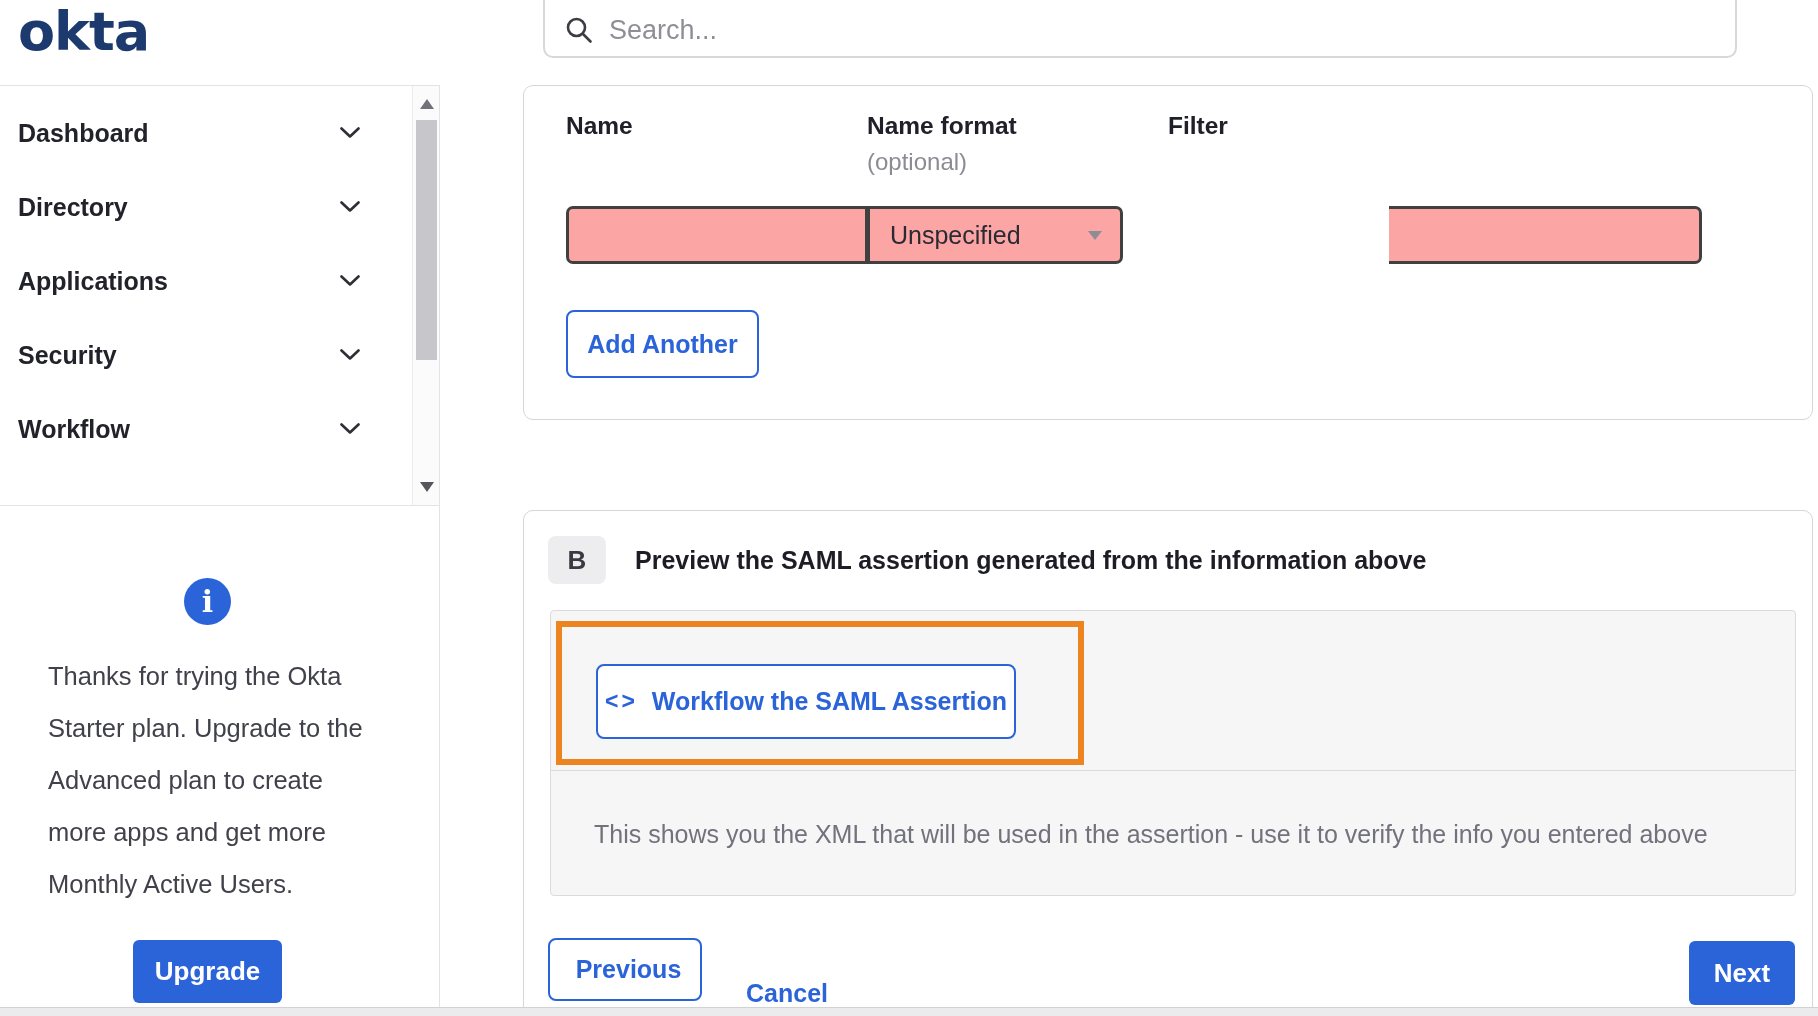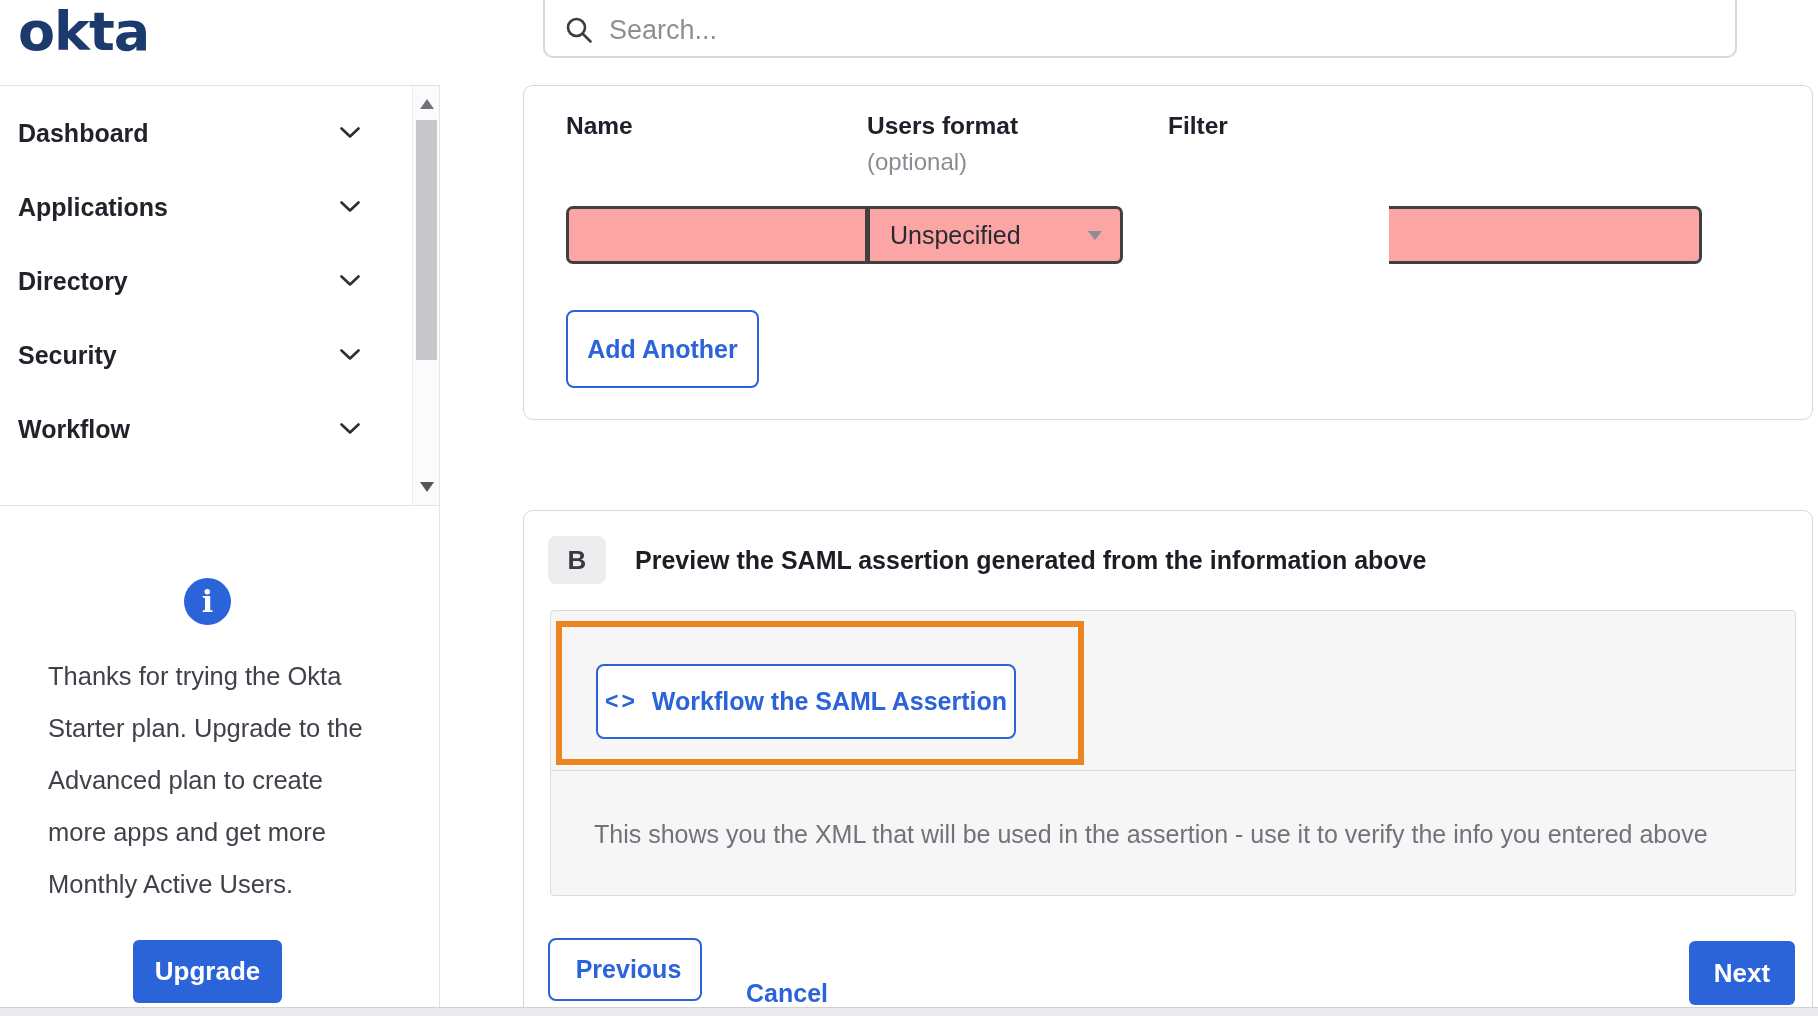--- a/index.html
+++ b/index.html
@@ -99,21 +99,21 @@
   .select .sel-value{font-size:25px;color:#2a2a32;}
   .caret{
     width:0;height:0;border-left:7px solid transparent;border-right:7px solid transparent;
     border-top:9px solid #8d8d95;
   }
   .btn-outline{
     background:#fff;border:2px solid var(--accent-blue);border-radius:8px;
     color:var(--accent-blue);font-size:25px;font-weight:700;font-family:inherit;
     display:flex;align-items:center;justify-content:center;cursor:pointer;
   }
-  .add-another{position:absolute;left:42px;top:224px;width:193px;height:78px;}
+  .add-another{position:absolute;left:42px;top:224px;width:193px;height:68px;}
   
   .section-header{position:absolute;left:24px;top:25px;display:flex;align-items:center;}
   .step-badge{
     width:58px;height:48px;background:#ededef;border-radius:8px;
     display:flex;align-items:center;justify-content:center;
     font-size:26px;font-weight:600;color:#3a3a42;
   }
   .section-heading{margin-left:29px;font-size:25px;font-weight:700;color:#1d1d25;}
   .inner-box{
     position:absolute;left:26px;top:99px;width:1246px;height:286px;
@@ -166,29 +166,29 @@
   <div class="menu-items">
     <div class="menu-item">
       <span class="label">Dashboard</span>
       <span class="chevron">
           <svg width="20" height="12" viewBox="0 0 20 12">
             <path d="M1.5 1.5l8.5 8 8.5-8" fill="none" stroke="currentColor" stroke-width="2.6" stroke-linecap="round" stroke-linejoin="round"></path>
           </svg>
         </span>
     </div>
     <div class="menu-item">
+      <span class="label">Directory</span>
+      <span class="chevron">
+          <svg width="20" height="12" viewBox="0 0 20 12">
+            <path d="M1.5 1.5l8.5 8 8.5-8" fill="none" stroke="currentColor" stroke-width="2.6" stroke-linecap="round" stroke-linejoin="round"></path>
+          </svg>
+        </span>
+    </div>
+    <div class="menu-item">
       <span class="label">Applications</span>
-      <span class="chevron">
-          <svg width="20" height="12" viewBox="0 0 20 12">
-            <path d="M1.5 1.5l8.5 8 8.5-8" fill="none" stroke="currentColor" stroke-width="2.6" stroke-linecap="round" stroke-linejoin="round"></path>
-          </svg>
-        </span>
-    </div>
-    <div class="menu-item">
-      <span class="label">Directory</span>
       <span class="chevron">
           <svg width="20" height="12" viewBox="0 0 20 12">
             <path d="M1.5 1.5l8.5 8 8.5-8" fill="none" stroke="currentColor" stroke-width="2.6" stroke-linecap="round" stroke-linejoin="round"></path>
           </svg>
         </span>
     </div>
     <div class="menu-item">
       <span class="label">Security</span>
       <span class="chevron">
           <svg width="20" height="12" viewBox="0 0 20 12">
@@ -214,21 +214,21 @@
 <div class="side-right-border"></div>
 
 <div class="upgrade-block">
   <div class="info-icon">i</div>
   <div class="upgrade-text">Thanks for trying the Okta Starter plan. Upgrade to the Advanced plan to create more apps and get more Monthly Active Users.</div>
   <button class="upgrade-btn">Upgrade</button>
 </div>
 
 <div class="panel panel-a">
   <div class="col-label" style="left:42px;top:26px;">Name</div>
-  <div class="col-label" style="left:343px;top:26px;">Users format</div>
+  <div class="col-label" style="left:343px;top:26px;">Name format</div>
   <div class="col-sub" style="left:343px;top:62px;">(optional)</div>
   <div class="col-label" style="left:644px;top:26px;">Filter</div>
 
   <input class="field txt-input" style="left: 42px; width: 302px; border-radius: 7px 0px 0px 7px;" value="">
   <div class="field select" style="left:343px;width:256px;border-radius:0 7px 7px 0;">
     <span class="sel-value">Unspecified</span>
     <span class="caret"></span>
   </div>
   <input class="field txt-input" style="left: 865px; width: 313px; border-left: none; border-radius: 0px 7px 7px 0px;" value="">
 

